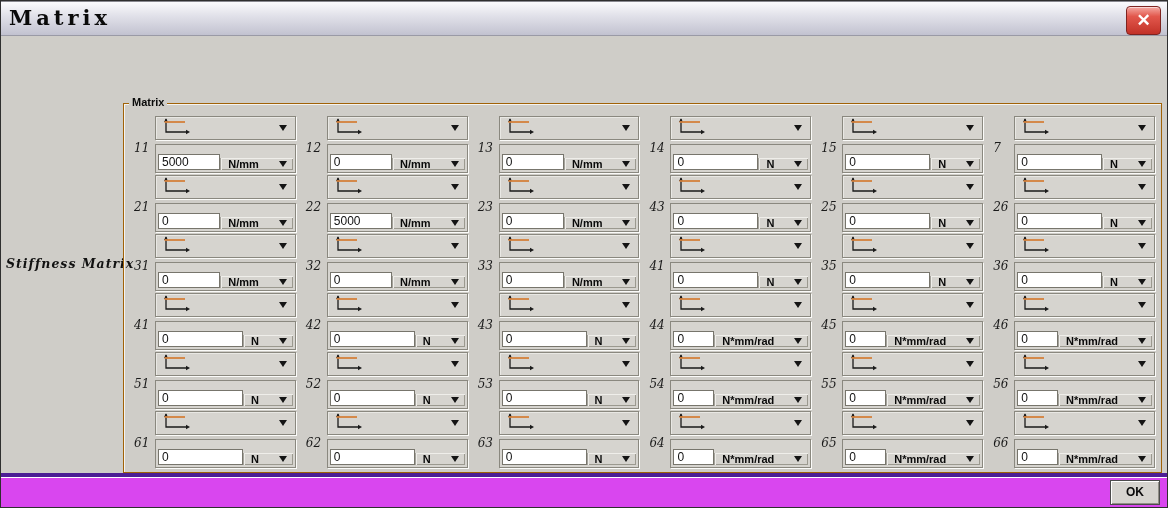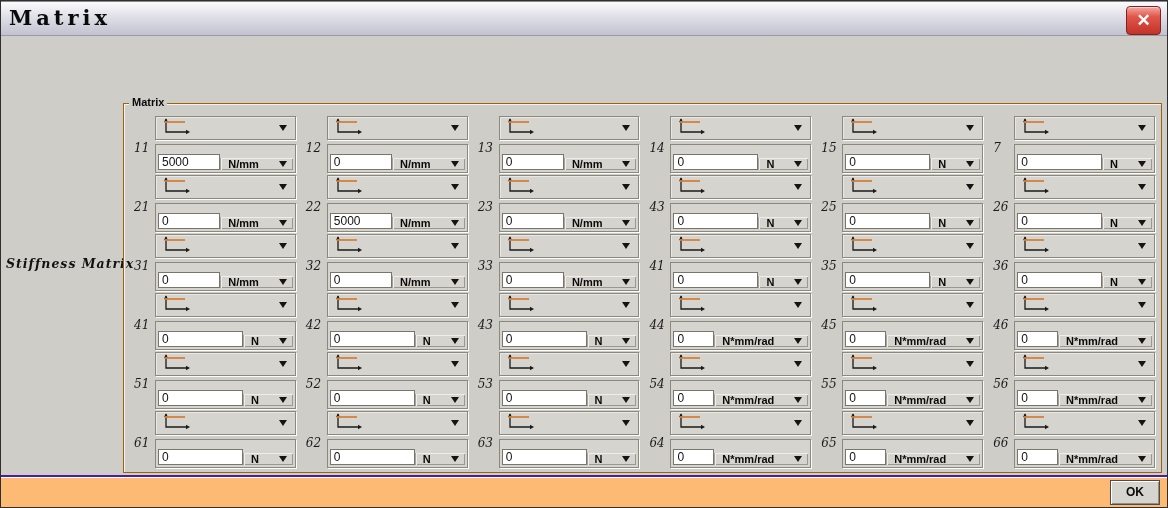--- a/index.html
+++ b/index.html
@@ -52,22 +52,22 @@
   .value-input{flex:1 1 auto;min-width:28px;width:30px;border:1px solid #77756c;background:#fff;
     font-size:12px;padding:0 3px;font-family:"Liberation Sans",sans-serif;color:#111;box-sizing:border-box;}
   .unit-combo{flex:0 0 auto;display:flex;align-items:center;gap:20px;
     padding:0 6px 0 7px;background:#d6d4cf;border-left:1px solid #a5a39c;
     box-shadow:inset 1px 1px 0 #efeeea,inset -1px -1px 0 #9b998f;
     font-weight:bold;font-size:11px;color:#0a0a0a;cursor:default;white-space:nowrap;}
   .arr{width:0;height:0;border-left:4.5px solid transparent;border-right:4.5px solid transparent;
     border-top:6px solid #141414;flex:none;}
 
   
-  .footer{position:absolute;left:0;right:0;bottom:0;height:30px;background:#fdba74;
-    border-top:2px solid #4c1d95;box-shadow:inset 0 1px 0 #ffffff;}
+  .footer{position:absolute;left:0;right:0;bottom:0;height:30px;background:#d946ef;
+    border-top:4px solid #4c1d95;box-shadow:inset 0 1px 0 #ffffff;}
   .ok-btn{position:absolute;right:7px;top:3px;width:48px;height:23px;background:#d6d4cf;
     border:1px solid #4c4c4c;box-shadow:inset 1px 1px 0 #ffffff,inset -1px -1px 0 #908e86;
     font-weight:bold;font-size:12px;text-align:center;line-height:22px;color:#0a0a0a;cursor:default;}
 </style>
 </head>
 <body>
 
 <div class="window">
 
   <div class="titlebar">

